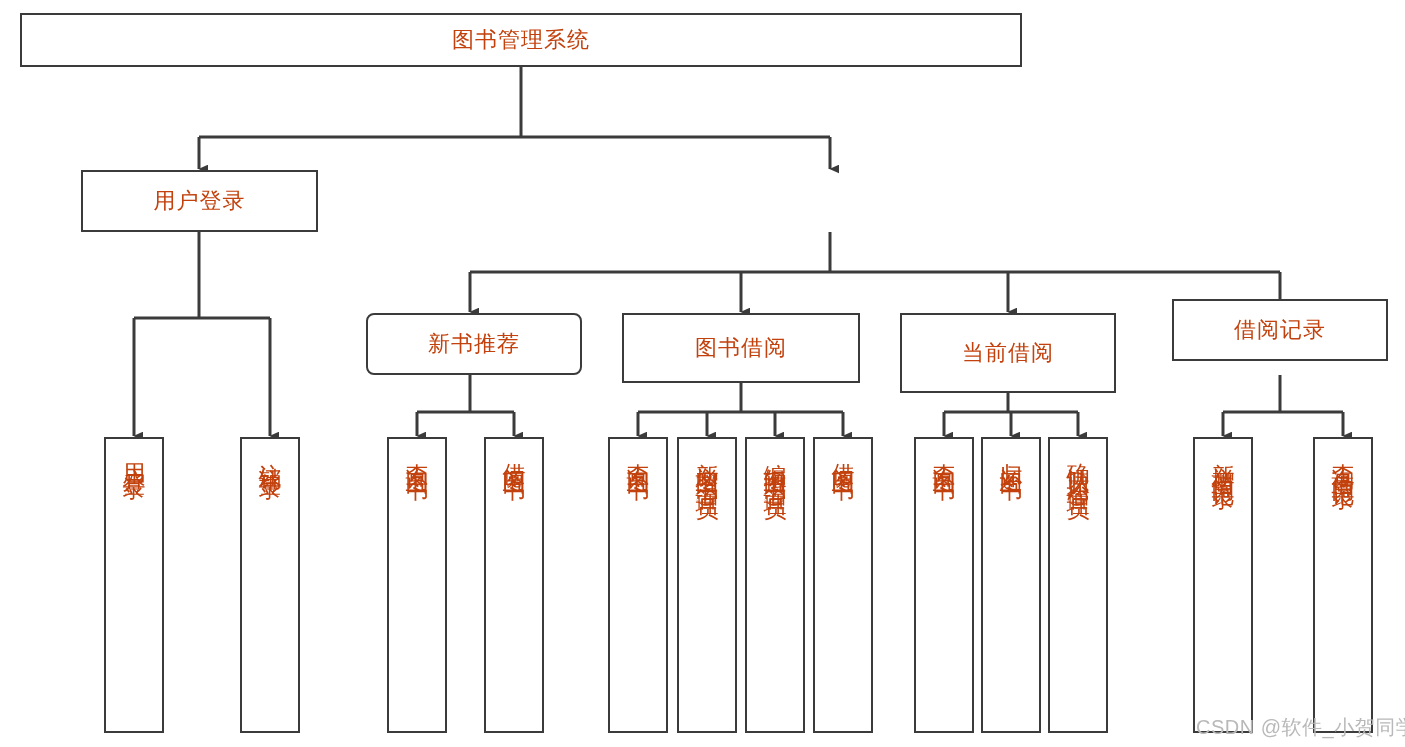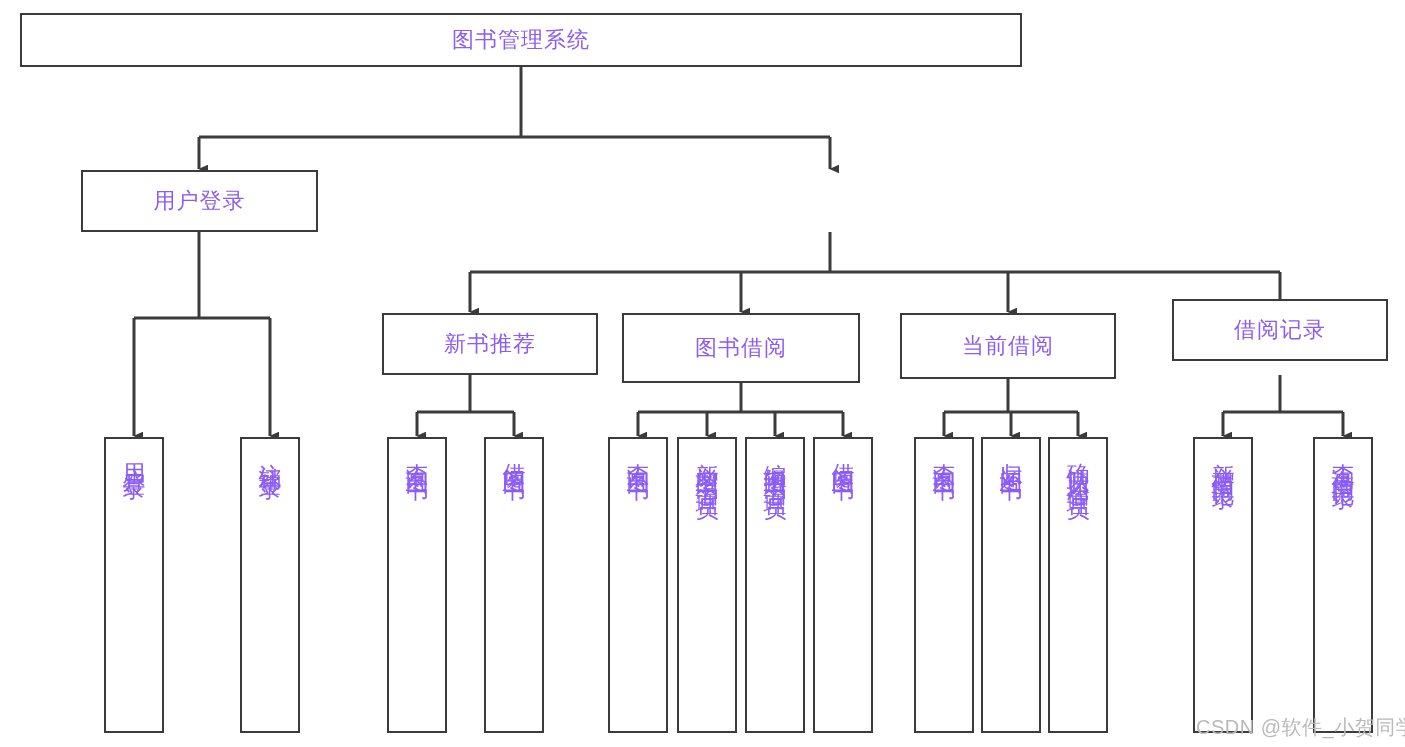--- a/index.html
+++ b/index.html
@@ -27,21 +27,21 @@
     height: 747px;
   }
   .node {
     position: absolute;
     box-sizing: border-box;
     border: 2px solid #3b3b3b;
     background: #ffffff;
     display: flex;
     align-items: center;
     justify-content: center;
-    color: #8b5cf6;
+    color: #c2410c;
     z-index: 2;
   }
   .node .label {
     display: block;
     text-align: center;
     line-height: 1.18;
     letter-spacing: 1px;
   }
   .node.horizontal .label {
     writing-mode: horizontal-tb;
@@ -118,27 +118,27 @@
   </svg>
 
   <div class="node horizontal" id="node-root" style="left: 20px; top: 13px; width: 1002px; height: 54px;">
     <span class="label">图书管理系统</span>
   </div>
 
   <div class="node horizontal" id="node-l2-0" style="left: 81px; top: 170px; width: 237px; height: 62px;">
     <span class="label">用户登录</span>
   </div>
 
-  <div class="node horizontal" id="node-l3-0" style="left: 382px; top: 313px; width: 216px; height: 62px;">
+  <div class="node horizontal" id="node-l3-0" style="left: 366px; top: 313px; width: 216px; height: 62px; border-radius: 8px;">
     <span class="label">新书推荐</span>
   </div>
   <div class="node horizontal" id="node-l3-1" style="left: 622px; top: 313px; width: 238px; height: 70px;">
     <span class="label">图书借阅</span>
   </div>
-  <div class="node horizontal" id="node-l3-2" style="left: 900px; top: 313px; width: 216px; height: 66px;">
+  <div class="node horizontal" id="node-l3-2" style="left: 900px; top: 313px; width: 216px; height: 80px;">
     <span class="label">当前借阅</span>
   </div>
   <div class="node horizontal" id="node-l3-3" style="left: 1172px; top: 299px; width: 216px; height: 62px;">
     <span class="label">借阅记录</span>
   </div>
 
   <div class="node vertical" id="node-leaf-0" style="left: 104px; top: 437px; width: 60px; height: 296px;">
     <span class="label">用户登录</span>
   </div>
   <div class="node vertical" id="node-leaf-1" style="left: 240px; top: 437px; width: 60px; height: 296px;">

